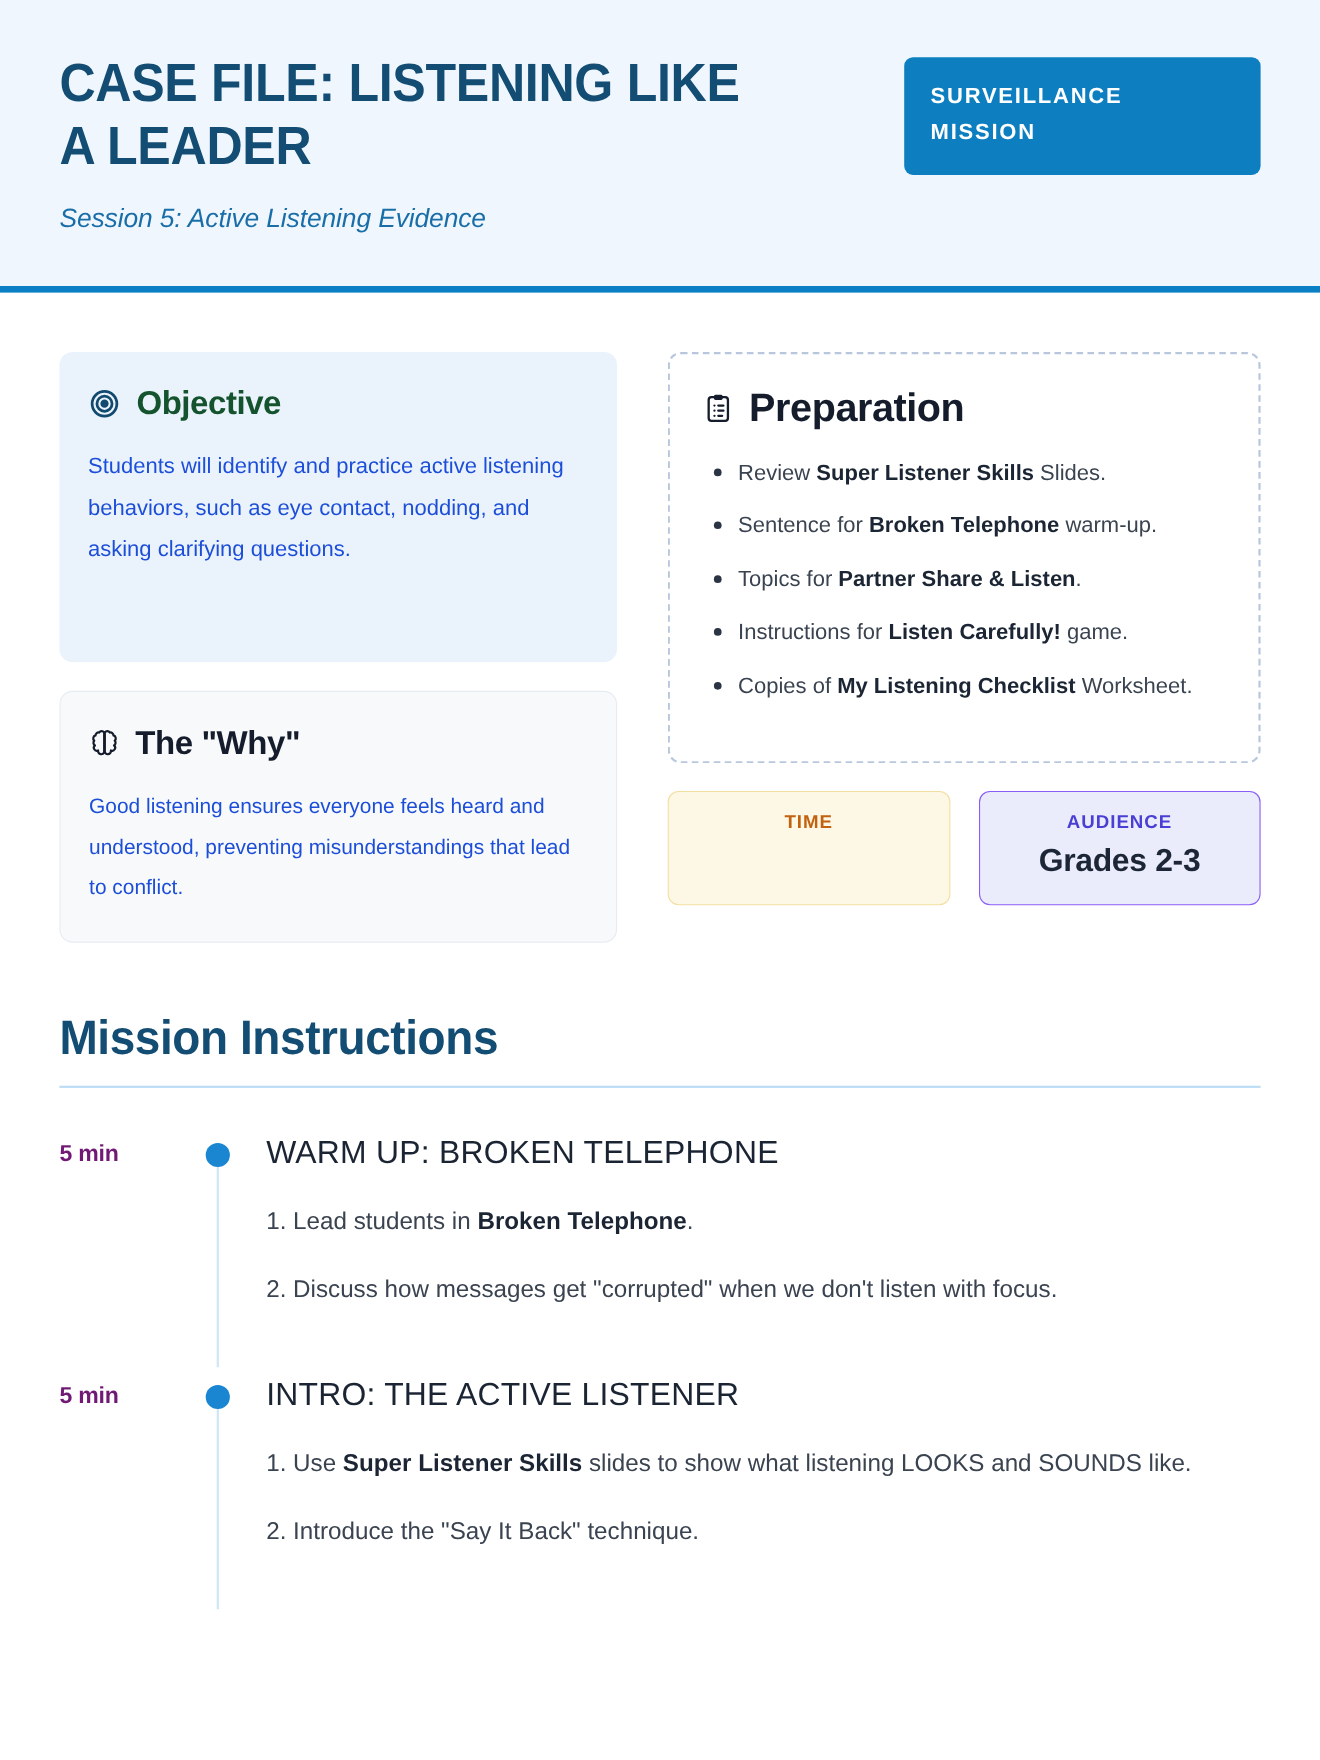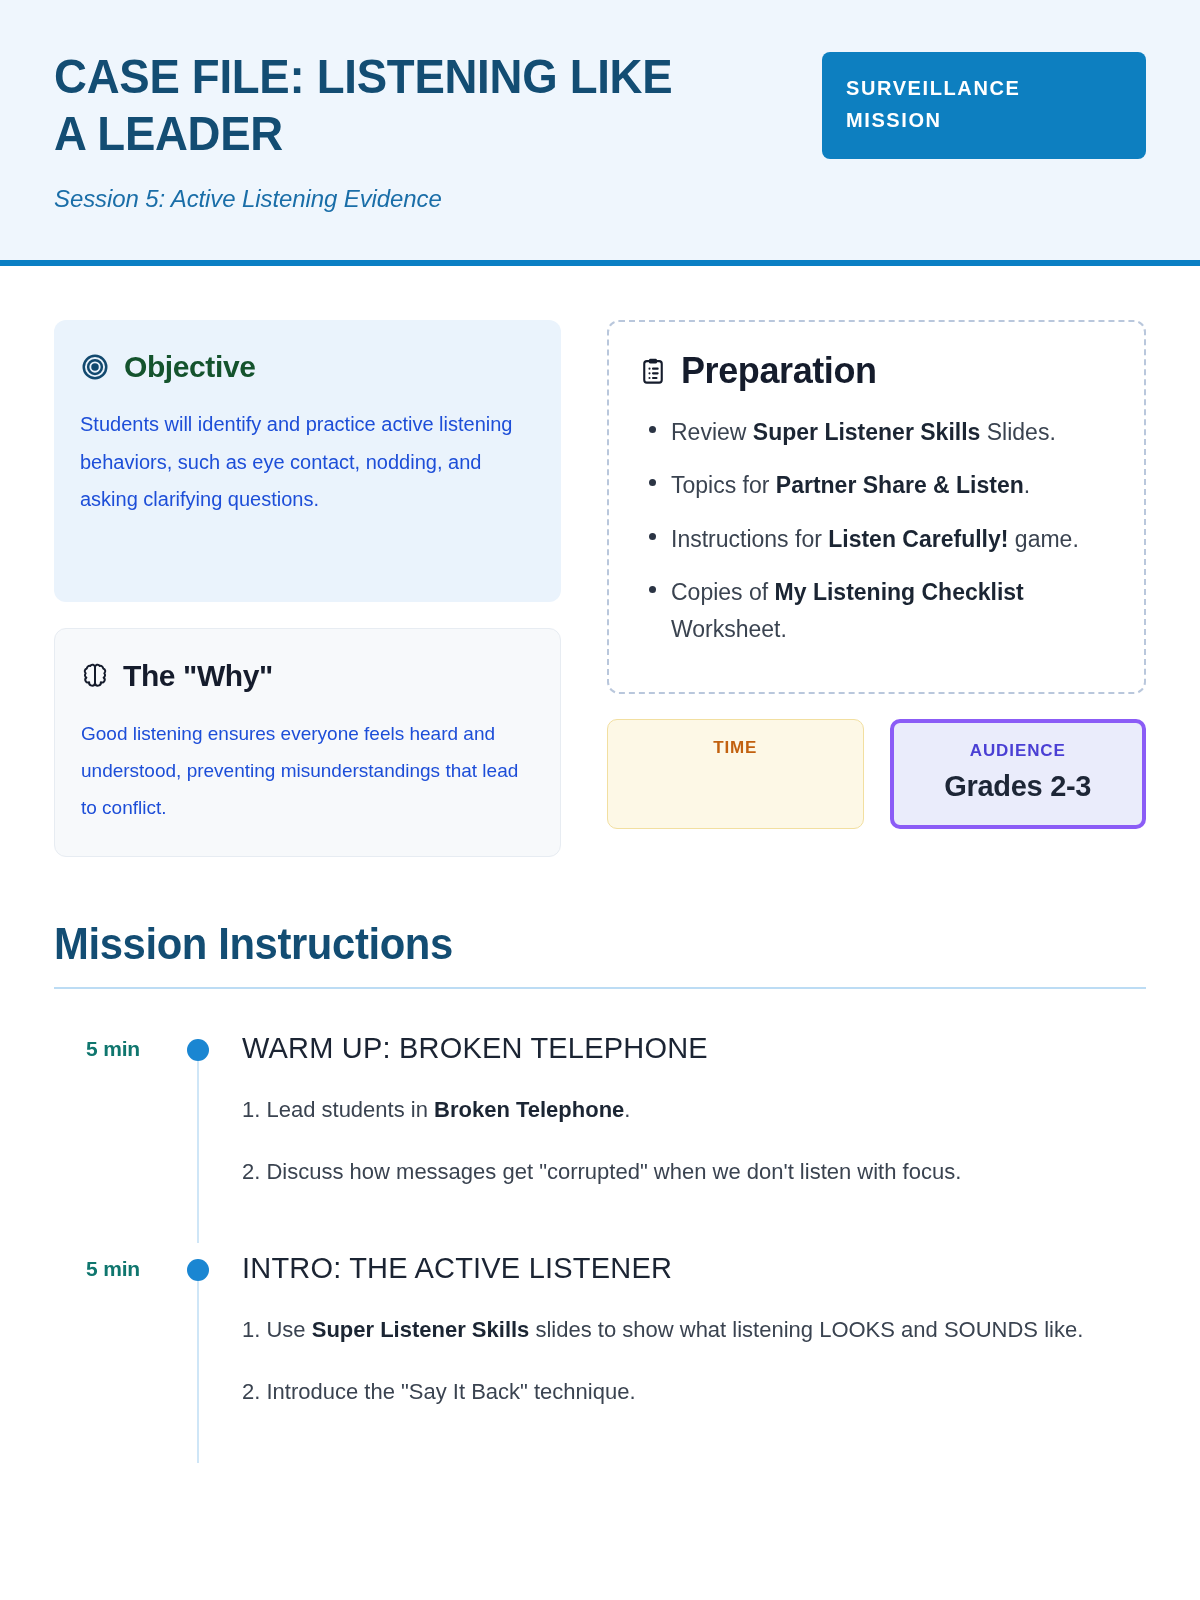--- a/index.html
+++ b/index.html
@@ -126,21 +126,21 @@
   .prep-title {
     font-size: 36px;
     font-weight: 700;
     color: #151c2c;
     letter-spacing: -0.4px;
   }
   .prep-list { list-style: none; margin-top: 18px; }
   .prep-list li {
     position: relative;
     padding-left: 32px;
-    font-size: 23px;
+    font-size: 20px;
     line-height: 1.62;
     color: #3a4350;
     margin-bottom: 16px;
   }
   .prep-list li:last-child { margin-bottom: 0; }
   .prep-list li::before {
     content: "";
     position: absolute;
     left: 10px;
     top: 12px;
@@ -156,21 +156,21 @@
     grid-template-columns: 1fr 1fr;
     gap: 26px;
     margin-top: 25px;
   }
   .stat {
     border-radius: 10px;
     padding: 18px 10px 22px 10px;
     text-align: center;
   }
   .stat-time { background: #fdf8e6; border: 1px solid #f2dfa0; }
-  .stat-aud  { background: #eaecfb; border: 4px solid #8b5cf6; }
+  .stat-aud  { background: #eaecfb; border: 1px solid #8b5cf6; }
   .stat-label {
     font-size: 17px;
     font-weight: 700;
     letter-spacing: 0.9px;
     text-transform: uppercase;
   }
   .stat-time .stat-label { color: #c2610f; }
   .stat-aud  .stat-label { color: #4a3fd4; }
   .stat-value {
     margin-top: 9px;
@@ -198,26 +198,26 @@
     width: 100%;
   }
 
   .timeline { margin-top: 34px; }
   .tl-item {
     display: grid;
     grid-template-columns: 118px 52px 1fr;
     column-gap: 0;
   }
   .tl-time {
-    text-align: center;
+    text-align: left;
     padding-right: 0;
     padding-top: 14px;
     font-size: 21px;
     font-weight: 700;
-    color: #0f766e;
+    color: #701a75;
     letter-spacing: -0.2px;
   }
   .tl-rail {
     position: relative;
     display: flex;
     justify-content: center;
   }
   .tl-line {
     position: absolute;
     top: 16px;
@@ -318,20 +318,21 @@
                 <circle cx="9" cy="10" r="0.9" fill="#151c2c" stroke="none"></circle>
                 <circle cx="9" cy="14" r="0.9" fill="#151c2c" stroke="none"></circle>
                 <circle cx="9" cy="18" r="0.9" fill="#151c2c" stroke="none"></circle>
                 <path d="M12 10h4M12 14h4M12 18h3"></path>
               </svg>
             </span>
             <span class="prep-title">Preparation</span>
           </div>
           <ul class="prep-list" id="prep-list">
               <li>Review <b>Super Listener Skills</b> Slides.</li>
+              <li>Sentence for <b>Broken Telephone</b> warm-up.</li>
               <li>Topics for <b>Partner Share &amp; Listen</b>.</li>
               <li>Instructions for <b>Listen Carefully!</b> game.</li>
               <li>Copies of <b>My Listening Checklist</b> Worksheet.</li>
             </ul>
         </div>
 
         <div class="badge-row" id="stat-row">
             <div class="stat stat-time">
               <div class="stat-label">TIME</div>
             </div>

